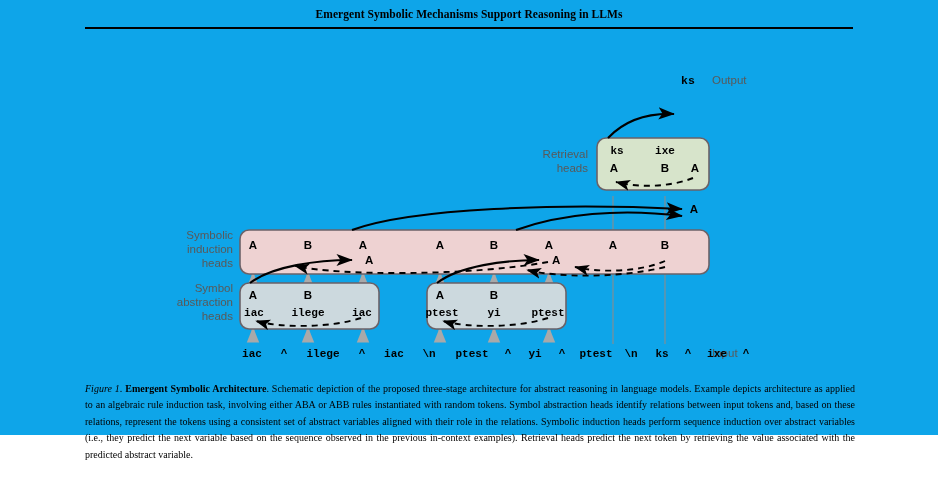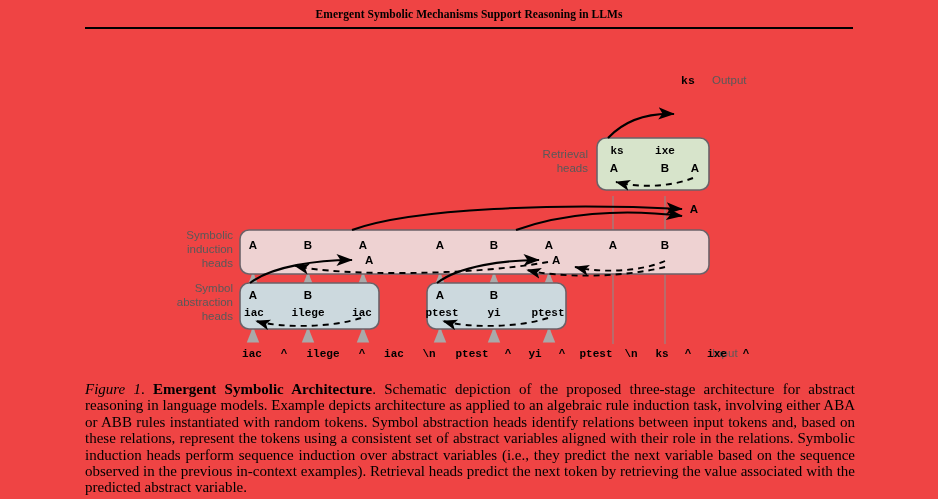--- a/index.html
+++ b/index.html
@@ -10,22 +10,22 @@
   body {
     width: 938px;
     height: 499px;
     overflow: hidden;
     font-family: "Liberation Serif", serif;
     color: #000;
   }
   .page {
     position: relative;
     width: 938px;
-    height: 499px;
-    background: #ef4444;
+    height: 435px;
+    background: #0ea5e9;
   }
   
   .runhead {
     position: absolute;
     top: 8px;
     left: 0;
     width: 938px;
     text-align: center;
     font-family: "Liberation Serif", serif;
     font-weight: bold;
@@ -51,21 +51,21 @@
   }
   .figure svg { display: block; }
 
   
   .caption {
     position: absolute;
     top: 381px;
     left: 85px;
     width: 770px;
     font-family: "Liberation Serif", serif;
-    font-size: 15px;
+    font-size: 10px;
     line-height: 16.4px;
     text-align: justify;
     color: #000;
   }
   .caption i { font-style: italic; }
   .caption b { font-weight: bold; }
 </style>
 </head>
 <body>
 

